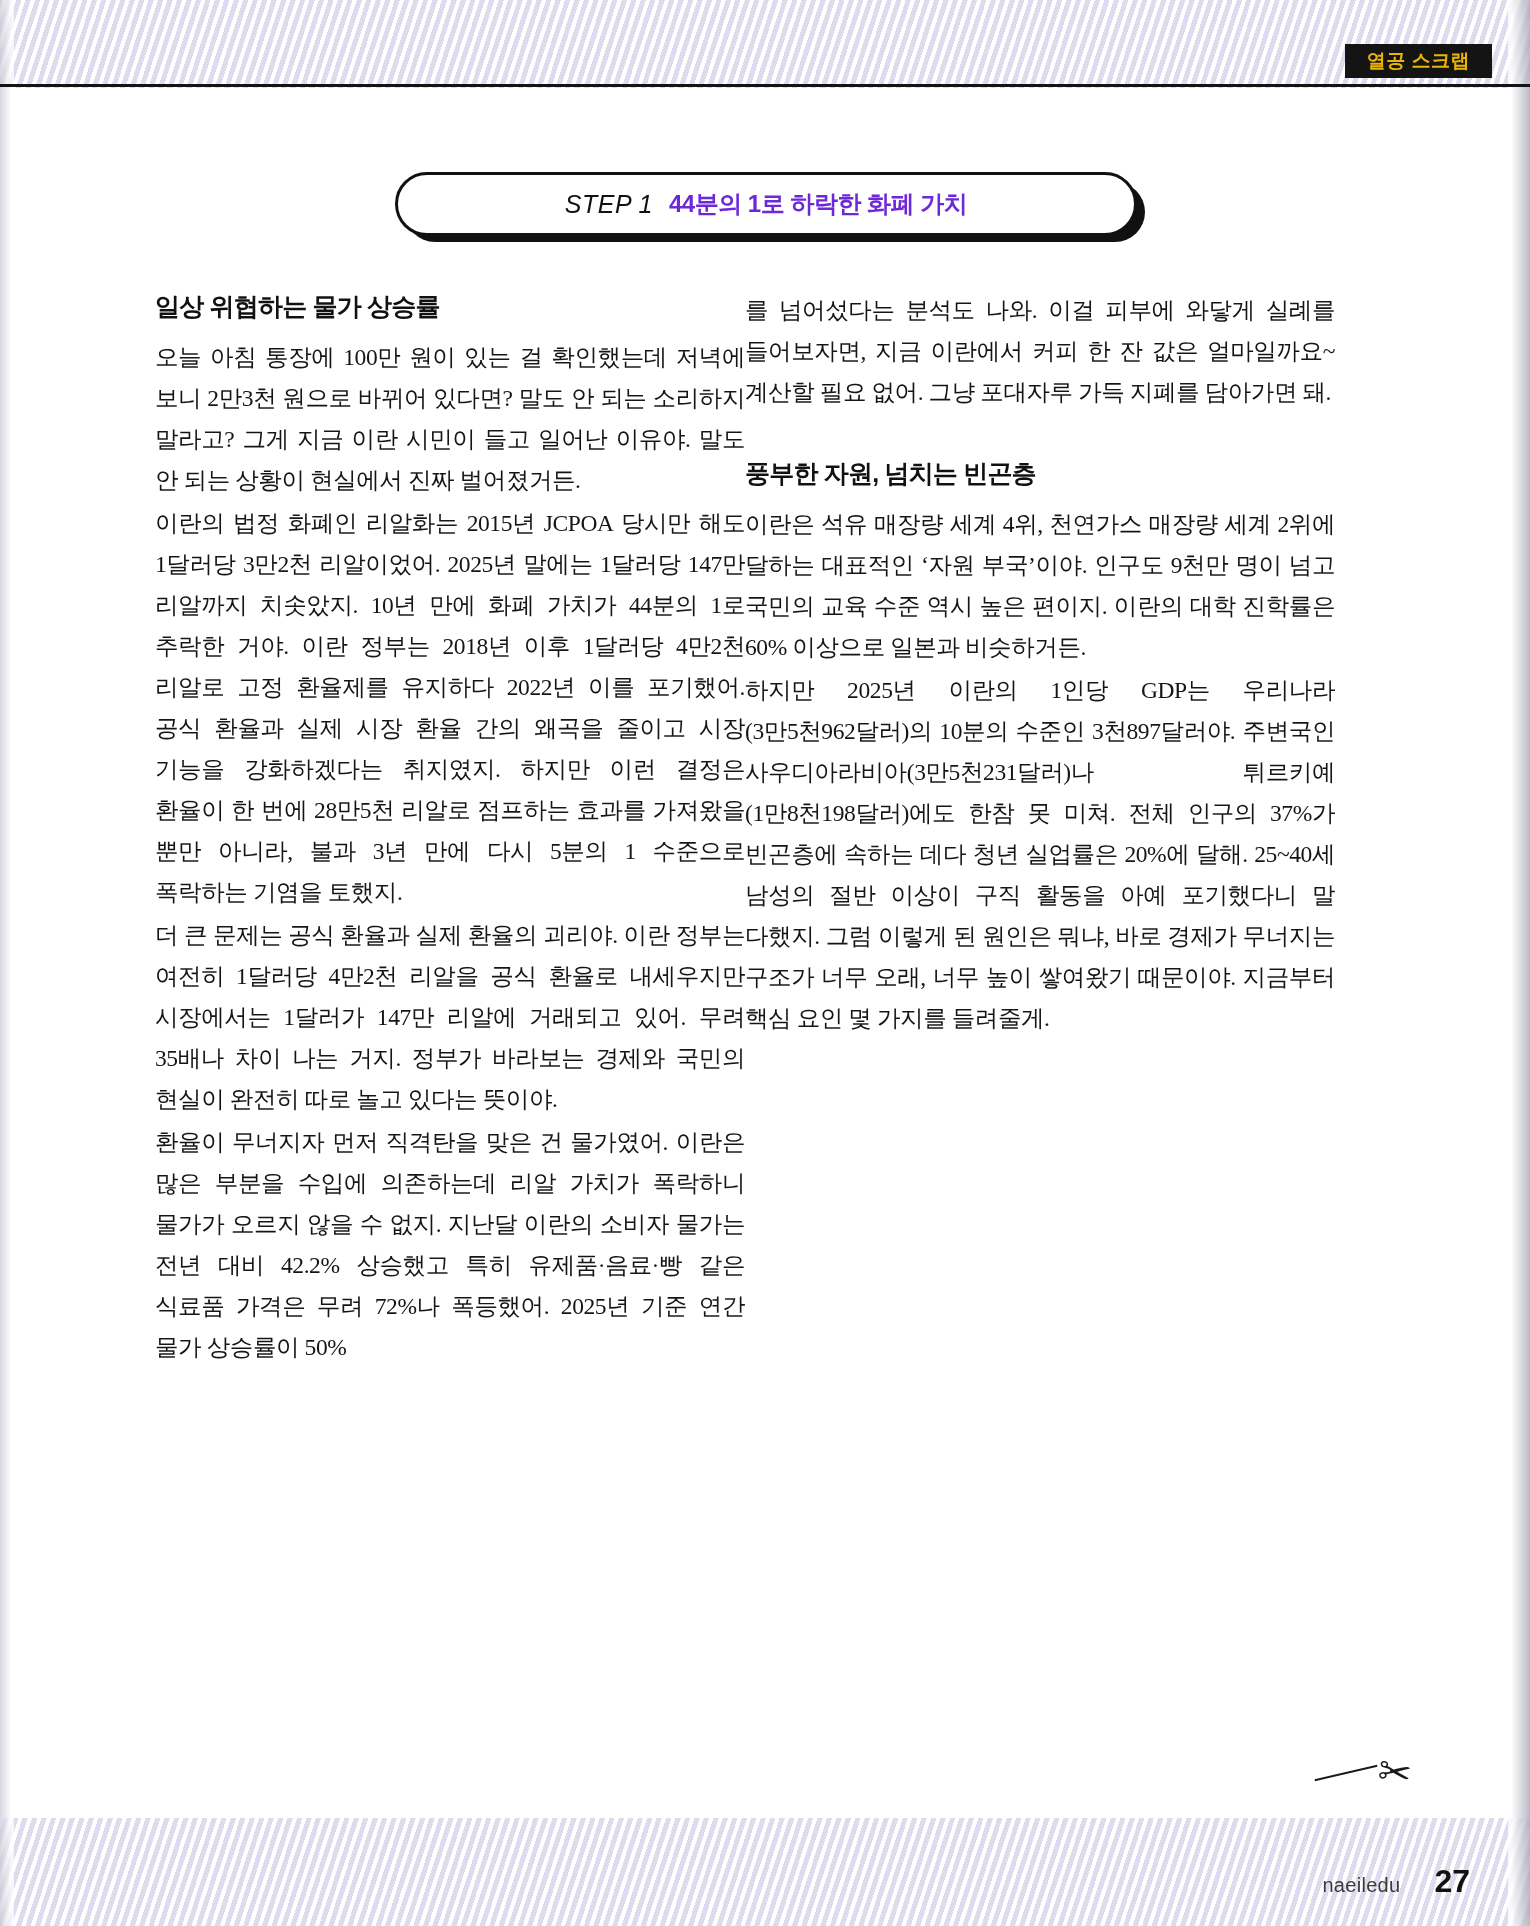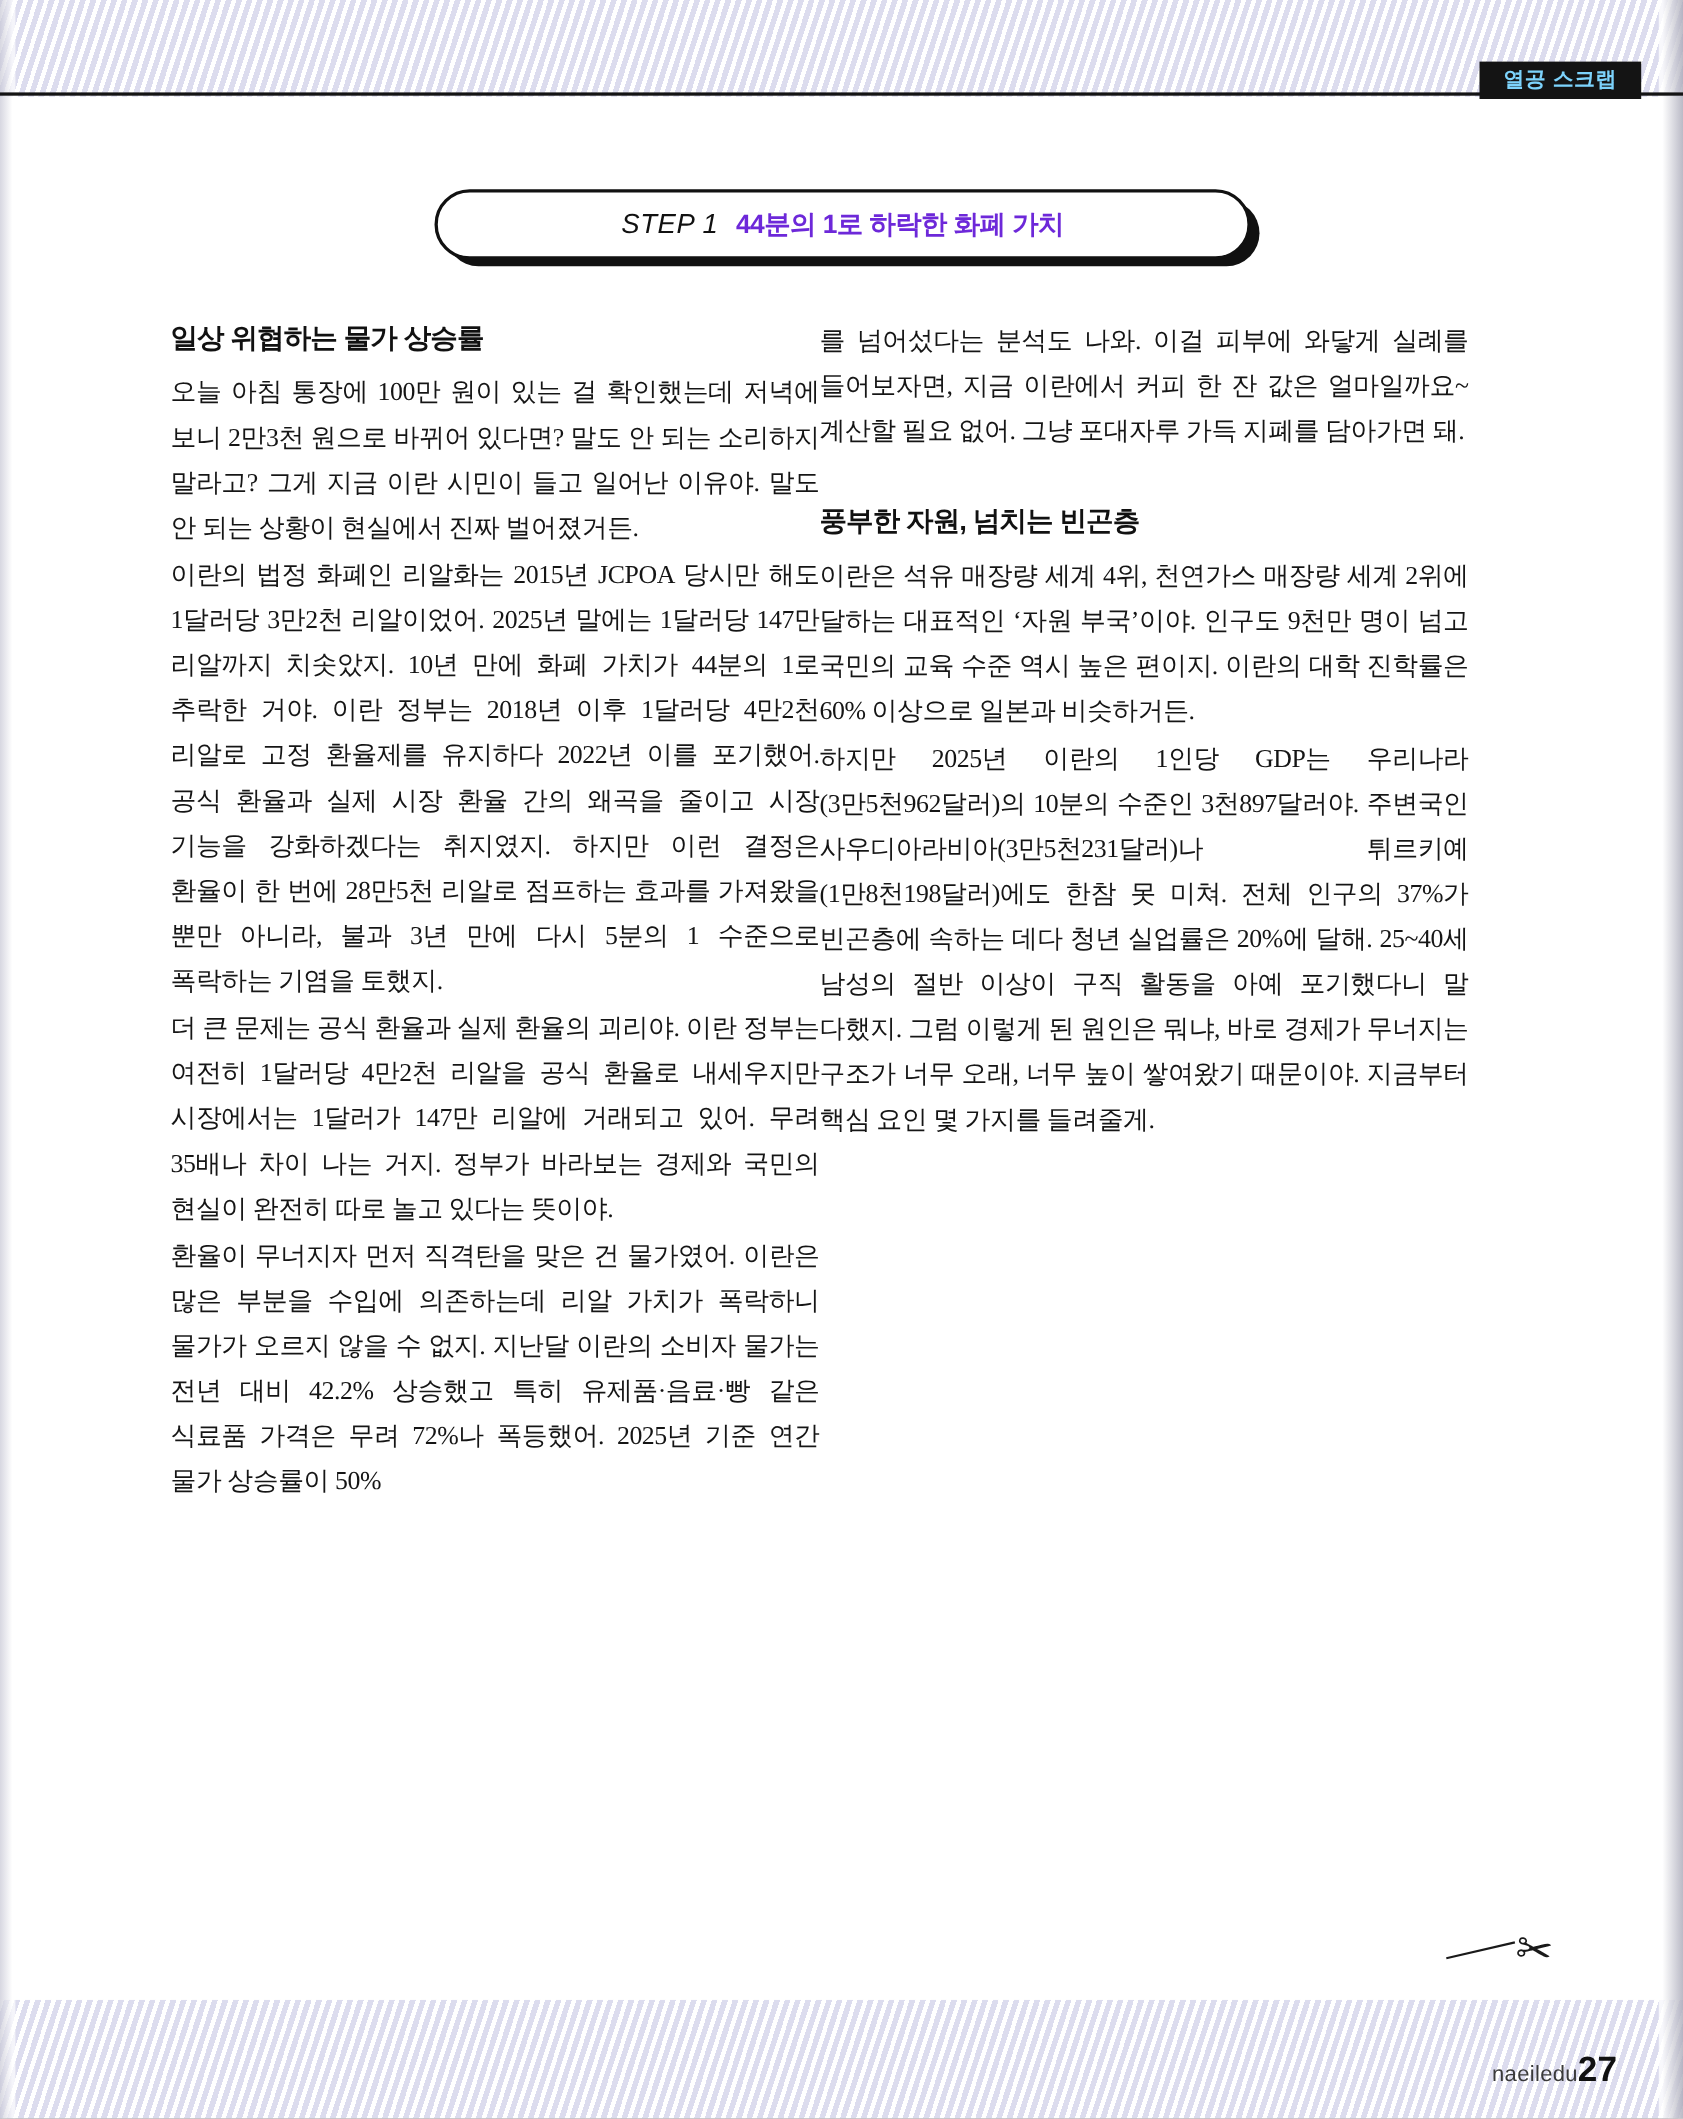--- a/index.html
+++ b/index.html
@@ -54,28 +54,27 @@
     background: linear-gradient(to left, #a9a9b8, #ffffff 85%);
     opacity: .8;
   }
 
   
   .header-tab {
     position: absolute;
     top: 44px;
     right: 38px;
     background: #141414;
-    color: #7dd3fc;
+    color: #eab308;
     font-family: "Liberation Sans", sans-serif;
     font-weight: bold;
     font-size: 19px;
     letter-spacing: 0.5px;
     padding: 7px 22px 8px 22px;
     line-height: 1;
-    margin-top: 12px;
   }
   .header-rule {
     position: absolute;
     top: 84px;
     left: 0; right: 0;
     height: 3px;
     background: #141414;
   }
 
   
@@ -175,20 +174,21 @@
     height: 2px;
     background: #1a1a1a;
     transform: rotate(-13deg);
   }
   .footer {
     position: absolute;
     bottom: 26px;
     right: 60px;
     display: flex;
     align-items: baseline;
+    gap: 34px;
     font-family: "Liberation Sans", sans-serif;
   }
   .footer-brand {
     font-size: 20px;
     color: #3a3a3a;
     letter-spacing: 0.3px;
   }
   .footer-page {
     font-size: 32px;
     font-weight: bold;

